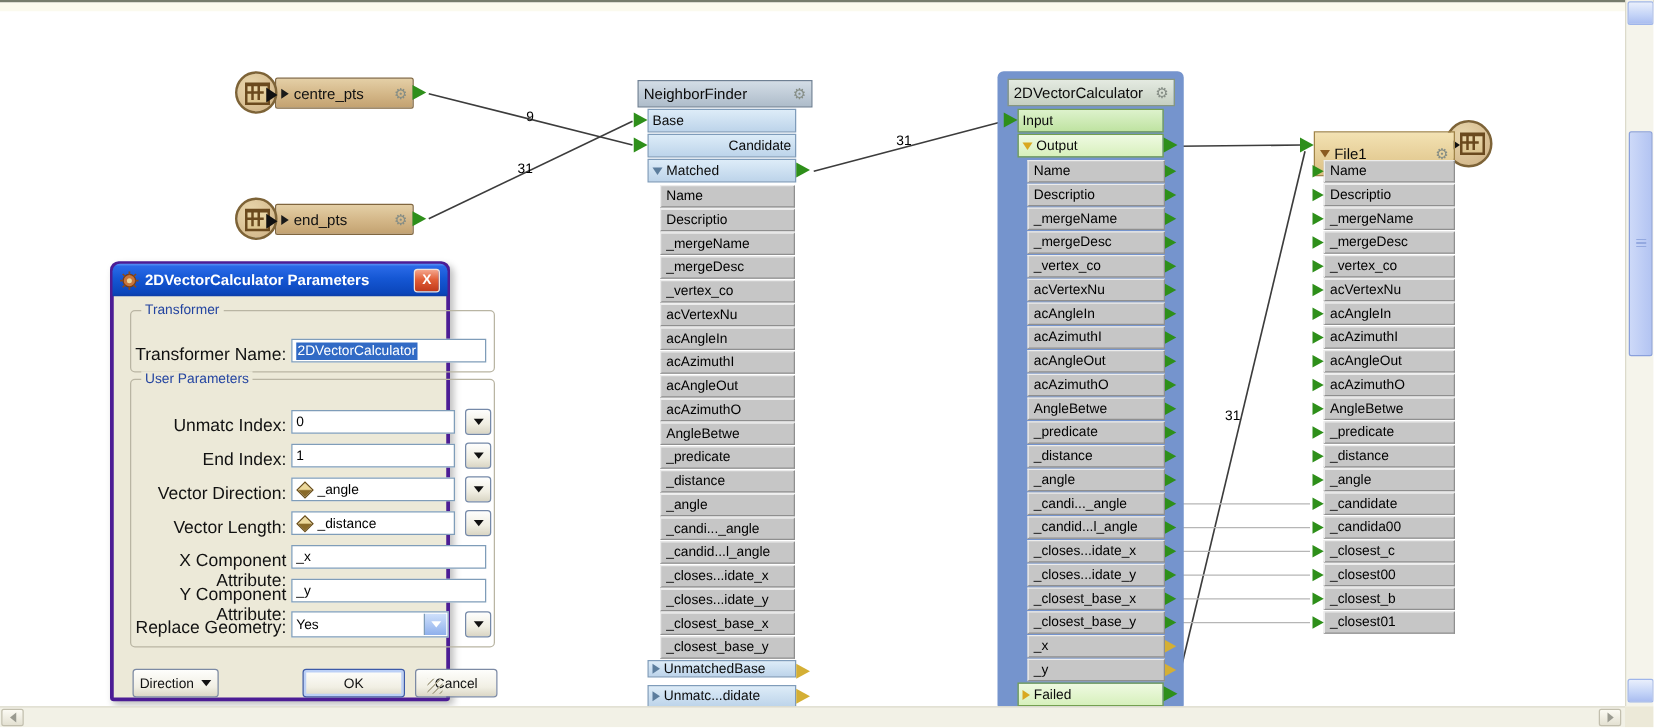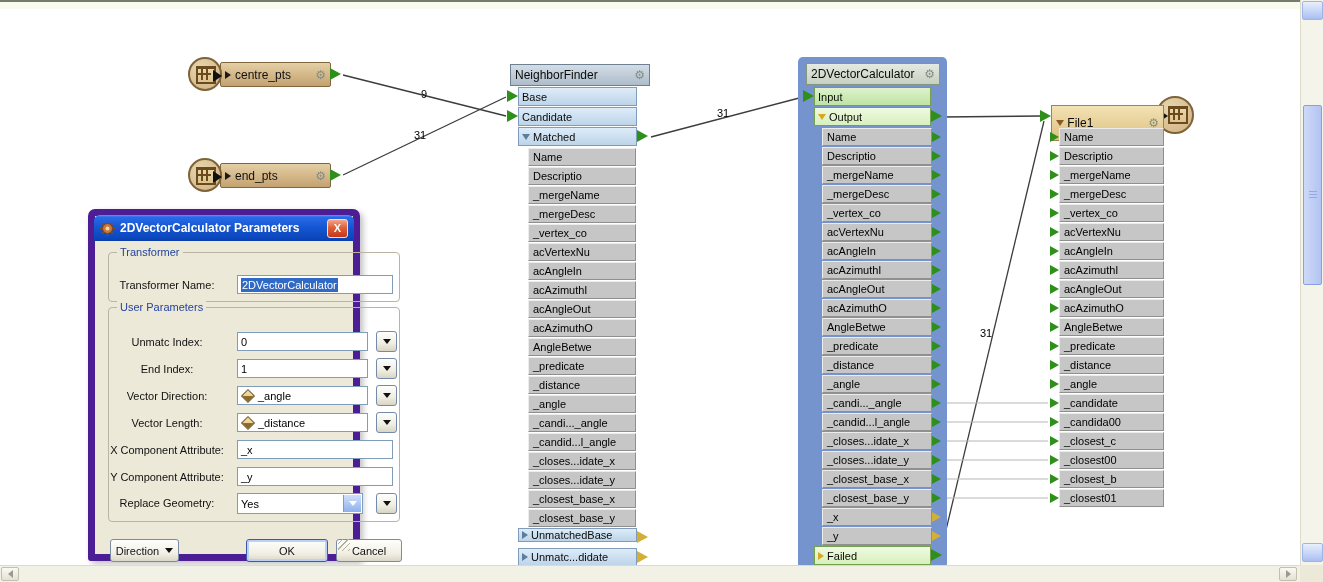--- a/index.html
+++ b/index.html
@@ -61,31 +61,31 @@
   .vc-head{left:806px;top:63px;width:134px;height:22px;background:linear-gradient(180deg,#e4eae1,#c6d0c2);border-color:#87977f;}
   .vc-head .gear{margin-left:auto;}
   .gport{background:linear-gradient(180deg,#ddf2cc,#bfe3a1);border-color:#74a050;}
   .gport2{background:linear-gradient(180deg,#effae2,#d7f0bc);border-color:#74a050;}
   
   .f1-head{left:1051px;top:105px;width:113px;height:36px;background:linear-gradient(180deg,#f3e2b3,#dcc084);border-color:#a08448;}
   .f1-head .gear{margin-left:auto;}
 
   
   .dlg{position:absolute;left:88px;top:209px;width:272px;height:352px;box-sizing:border-box;
-    border:7px solid #4c1d95;border-radius:7px 7px 3px 3px;background:#ece9d8;box-shadow:3px 3px 6px rgba(0,0,0,.25);}
+    border:3px solid #4c1d95;border-radius:7px 7px 3px 3px;background:#ece9d8;box-shadow:3px 3px 6px rgba(0,0,0,.25);}
   .dlg-title{position:absolute;left:-1px;top:-1px;right:-1px;height:26px;border-radius:6px 6px 0 0;
     background:linear-gradient(180deg,#5a95f5 0%,#2a6ae8 8%,#1557d4 45%,#0b46bb 90%,#0d3da6 100%);
     display:flex;align-items:center;color:#fff;font-weight:bold;font-size:12px;padding:0 6px;box-sizing:border-box;}
   .dlg-ico{width:15px;height:15px;margin-right:5px;display:inline-block;}
   .dlg-close{margin-left:auto;width:21px;height:19px;border:1px solid #f3e3d7;border-radius:3px;box-sizing:border-box;
     background:linear-gradient(180deg,#f4a58c,#e25f38 45%,#c0391b);color:#fff;font-size:11px;font-weight:bold;
     display:flex;align-items:center;justify-content:center;}
   .grp{position:absolute;box-sizing:border-box;border:1px solid #b9b5a3;border-radius:4px;}
   .grp .gl{position:absolute;left:8px;top:-7px;background:#ece9d8;padding:0 3px;font-size:11px;color:#2344a0;}
-  .flabel{position:absolute;width:132px;text-align:center;font-size:11px;color:#111;}
+  .flabel{position:absolute;width:132px;text-align:right;font-size:14px;color:#111;}
   .finput{position:absolute;height:19px;box-sizing:border-box;border:1px solid #7f9db9;background:#fff;
     font-size:11px;display:flex;align-items:center;padding:0 3px;color:#000;}
   .sel{background:#316ac5;color:#fff;padding:1px 1px;}
   .ddbtn{position:absolute;width:21px;height:21px;box-sizing:border-box;border:1px solid #7589a8;border-radius:3px;
     background:linear-gradient(180deg,#fefefd,#f0eee2 60%,#d9d5c4);display:flex;align-items:center;justify-content:center;}
   .ddbtn .tr.down{border-top-color:#111;border-left-width:4px;border-right-width:4px;border-top-width:5px;}
   .diamond{width:8px;height:8px;transform:rotate(45deg);margin:0 5px 0 2px;flex:0 0 auto;
     background:linear-gradient(135deg,#ecd89a 45%,#8a6a28 55%);border:1px solid #6a4e18;}
   .combo-arrow{position:absolute;right:1px;top:1px;bottom:1px;width:17px;
     background:linear-gradient(180deg,#cfe0fb,#8fb0ec);border-left:1px solid #7f9db9;
@@ -170,21 +170,21 @@
     </div>
 
     <div class="nhead nf-head">
       <span>NeighborFinder</span>
       <span class="gear">⚙</span>
     </div>
     <div class="port" style="left:518px;top:87px;width:119px;height:19px;">
       <span class="parr big green" style="left:-12px;top:2px;"></span>
       <span>Base</span>
     </div>
-    <div class="port" style="left:518px;top:107px;width:119px;height:19px;">
+    <div class="port" style="left:518px;top:107px;width:119px;height:19px;justify-content:flex-end;">
       <span class="parr big green" style="left:-12px;top:2px;"></span>
       <span>Candidate</span>
     </div>
     <div class="port" style="left:518px;top:127px;width:119px;height:19px;">
       <span class="tr down blueg"></span>&nbsp;
       <span>Matched</span>
       <span class="parr big green" style="right:-12px;top:2px;"></span>
     </div>
     <div class="attrcol" style="left:528px;top:148px;width:108px;">
 

